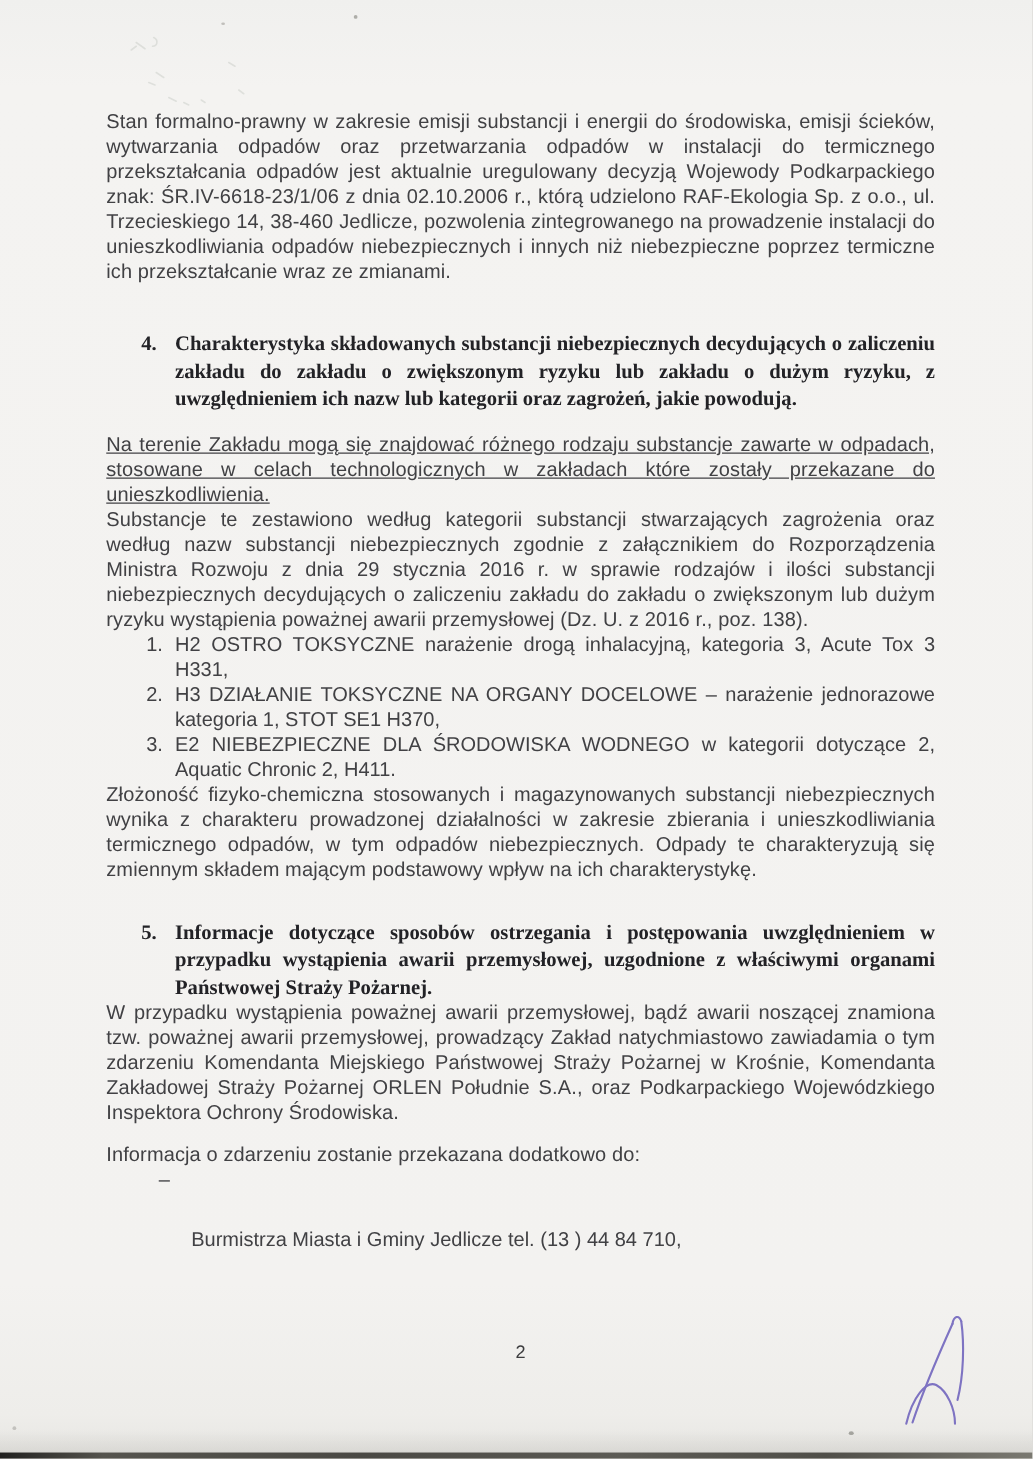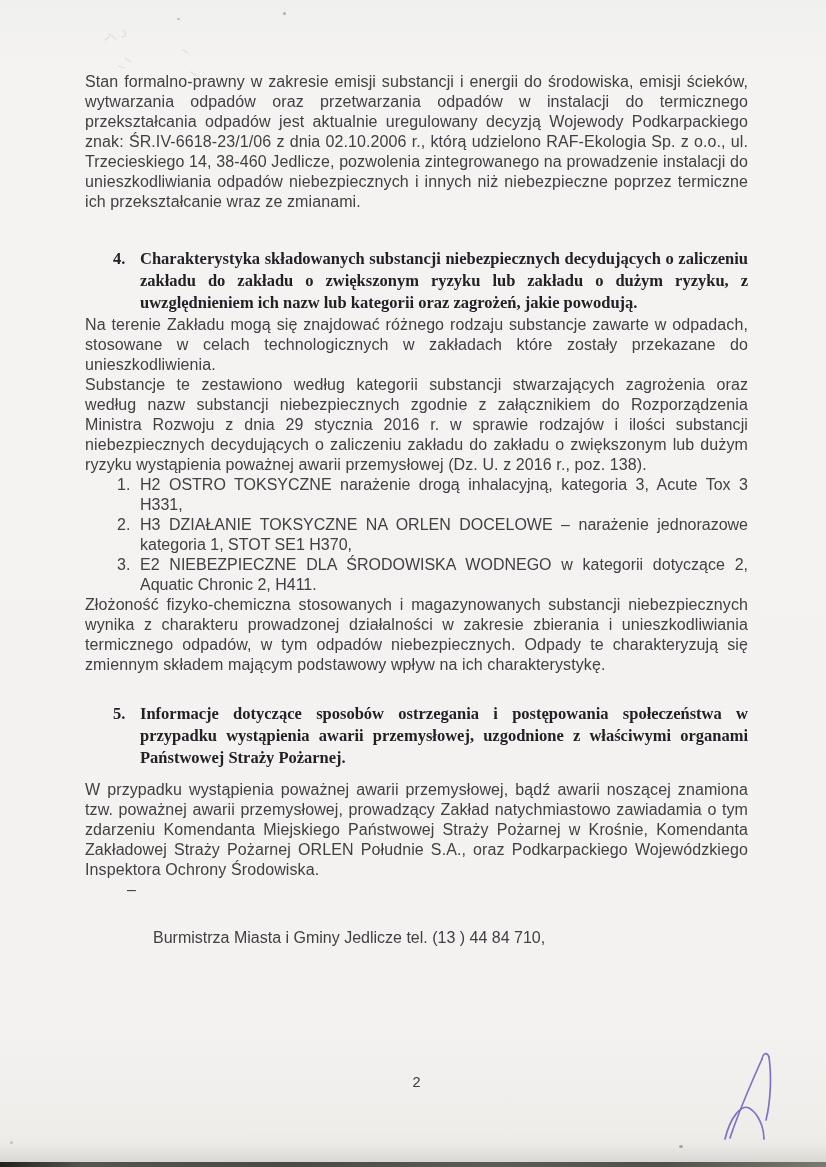--- a/index.html
+++ b/index.html
@@ -10,21 +10,21 @@
   }
   .page {
     position: relative;
     width: 826px; height: 1167px;
     background: linear-gradient(180deg, #f0f0ee 0%, #f4f3f1 6%, #f3f2f0 88%, #eeedea 97%, #e6e5e1 100%);
     font-family: "Liberation Sans", sans-serif;
     color: #414144;
   }
   .content {
     position: absolute;
-    left: 85px; top: 72px;
+    left: 85px; top: 88px;
     width: 663px;
   }
   .body-text {
     margin: 0;
     font-size: 16px;
     line-height: 20px;
     text-align: justify;
     color: #414144;
     letter-spacing: 0.1px;
   }
@@ -34,22 +34,22 @@
     font-family: "Liberation Serif", serif;
     font-weight: 700;
     font-size: 16.5px;
     line-height: 22px;
     color: #222226;
   }
   .heading .h-num { flex: 0 0 27px; }
   .heading .h-text { flex: 1; text-align: justify; }
   .h4-block { margin-top: 36px; }
   .h5-block { margin-top: 28px; }
-  .p2 { margin-top: 1px; }
-  .p6 { margin-top: 11px; }
+  .p2 { margin-top: 17px; text-decoration: underline; }
+  .p6 { }
   .p7 { margin-top: 14px; }
   .num-list { margin: 0; }
   .num-item {
     display: flex;
     margin-left: 32px;
     font-size: 16px;
     line-height: 20px;
     color: #414144;
   }
   .num-item .li-num { flex: 0 0 23px; }
@@ -140,37 +140,38 @@
     <p class="body-text">Substancje te zestawiono według kategorii substancji stwarzających zagrożenia oraz według nazw substancji niebezpiecznych zgodnie z załącznikiem do Rozporządzenia Ministra Rozwoju z dnia 29 stycznia 2016 r. w sprawie rodzajów i ilości substancji niebezpiecznych decydujących o zaliczeniu zakładu do zakładu o zwiększonym lub dużym ryzyku wystąpienia poważnej awarii przemysłowej (Dz. U. z 2016 r., poz. 138).</p>
 
 
     <div class="num-list">
       <div class="num-item">
         <span class="li-num">1.</span>
         <span class="li-text">H2 OSTRO TOKSYCZNE narażenie drogą inhalacyjną, kategoria 3, Acute Tox 3 H331,</span>
       </div>
       <div class="num-item">
         <span class="li-num">2.</span>
-        <span class="li-text">H3 DZIAŁANIE TOKSYCZNE NA ORLEN DOCELOWE – narażenie jednorazowe kategoria 1, STOT SE1 H370,</span>
+        <span class="li-text">H3 DZIAŁANIE TOKSYCZNE NA ORGANY DOCELOWE – narażenie jednorazowe kategoria 1, STOT SE1 H370,</span>
       </div>
       <div class="num-item">
         <span class="li-num">3.</span>
         <span class="li-text">E2 NIEBEZPIECZNE DLA ŚRODOWISKA WODNEGO w kategorii dotyczące 2, Aquatic Chronic 2, H411.</span>
       </div>
     </div>
 
     <p class="body-text">Złożoność fizyko-chemiczna stosowanych i magazynowanych substancji niebezpiecznych wynika z charakteru prowadzonej działalności w zakresie zbierania i unieszkodliwiania termicznego odpadów, w tym odpadów niebezpiecznych. Odpady te charakteryzują się zmiennym składem mającym podstawowy wpływ na ich charakterystykę.</p>
 
     <div class="heading h5-block">
       <span class="h-num">5.</span>
-      <span class="h-text">Informacje dotyczące sposobów ostrzegania i postępowania społeczeństwa w przypadku wystąpienia awarii przemysłowej, uzgodnione z właściwymi organami Państwowej Straży Pożarnej.</span>
+      <span class="h-text">Informacje dotyczące sposobów ostrzegania i postępowania uwzględnieniem w przypadku wystąpienia awarii przemysłowej, uzgodnione z właściwymi organami Państwowej Straży Pożarnej.</span>
     </div>
 
     <p class="body-text p6">W przypadku wystąpienia poważnej awarii przemysłowej, bądź awarii noszącej znamiona tzw. poważnej awarii przemysłowej, prowadzący Zakład natychmiastowo zawiadamia o tym zdarzeniu Komendanta Miejskiego Państwowej Straży Pożarnej w Krośnie, Komendanta Zakładowej Straży Pożarnej ORLEN Południe S.A., oraz Podkarpackiego Wojewódzkiego Inspektora Ochrony Środowiska.</p>
 
+    <p class="body-text p7">Informacja o zdarzeniu zostanie przekazana dodatkowo do:</p>
 
     <div class="dash-item">
       <span class="li-marker">–</span>
       <span class="li-text">Burmistrza Miasta i Gminy Jedlicze tel. (13 ) 44 84 710,</span>
     </div>
 
   </div>
 
   <div class="page-number">2</div>
 

